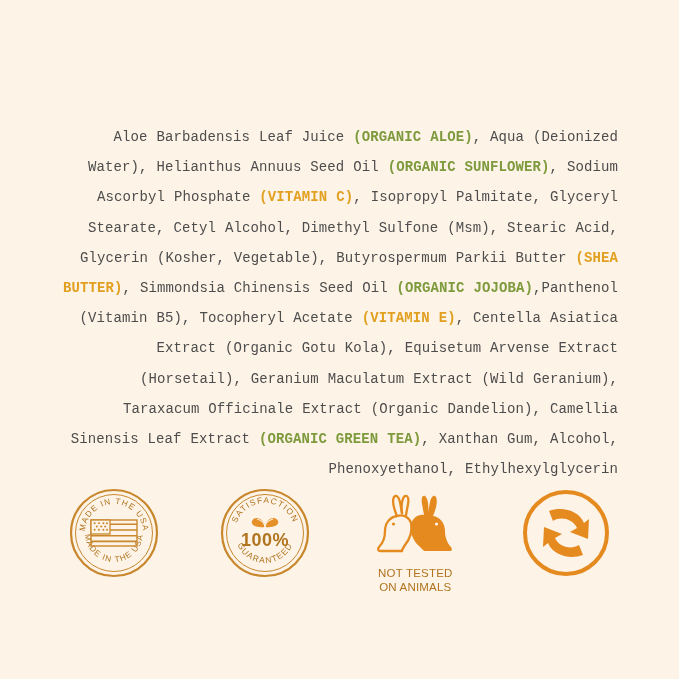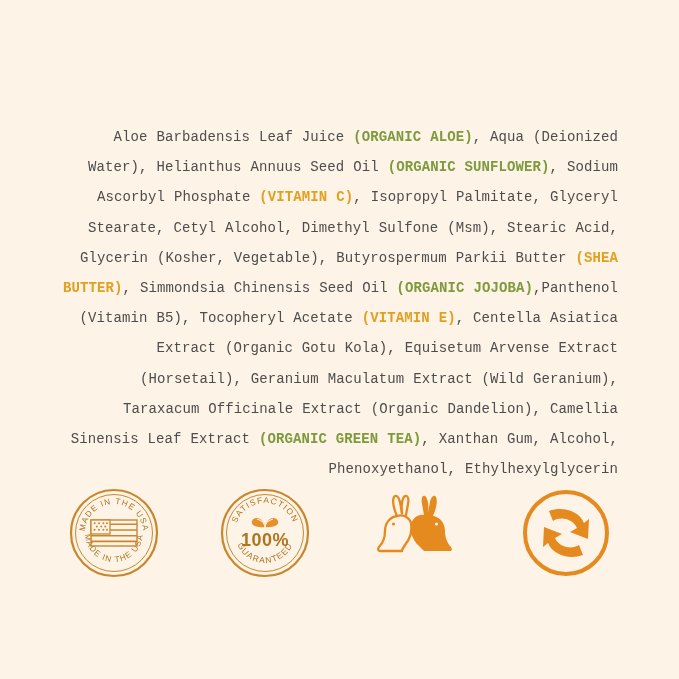--- a/index.html
+++ b/index.html
@@ -153,20 +153,24 @@
           <path d="M30,26 C29,19 30,11 33,9 C36,8 37,12 36,17 L34,28"></path>
           <path d="M25,29 C31,27 37,30 39,36 C41,43 38,52 33,58 C31,61 30,63 30,64"></path>
           <circle cx="21.5" cy="37" r="1.6" fill="#e58a1f" stroke="none"></circle>
         </g>
         <g fill="#e58a1f" stroke="none">
 
           <path d="M56,64 L78,64 C80,64 80.5,62 79,60 C75,56 73,50 73,44 C73,36 68,30 61,29 C64,22 66,14 64,10 C62,7 59,10 58,15 L56,26 C57,19 56,11 53,9 C50,8 49,12 50,17 L52,28 C46,27 41,31 39,37 C37,44 41,53 46,58 C49,61 51,63 52,64 Z"></path>
           <circle cx="64.5" cy="37" r="1.6" fill="#fdf3e7"></circle>
         </g>
       </svg>
+      <div class="badge-caption">
+        <span class="cap-line">NOT TESTED</span>
+        <span class="cap-line">ON ANIMALS</span>
+      </div>
     </div>
 
     <div class="badge">
       <svg width="92" height="92" viewBox="0 0 92 92">
         <circle cx="46" cy="46" r="41" fill="none" stroke="#e58a1f" stroke-width="4"></circle>
         <path d="M29,24 C43,19 59,24 64,36 L69,32 L68,52 L50,45 L57,41 C53,32 41,29 33,34 Z" fill="#e58a1f"></path>
         <path d="M63,68 C49,73 33,68 28,56 L23,60 L24,40 L42,47 L35,51 C39,60 51,63 59,58 Z" fill="#e58a1f"></path>
       </svg>
     </div>
 

